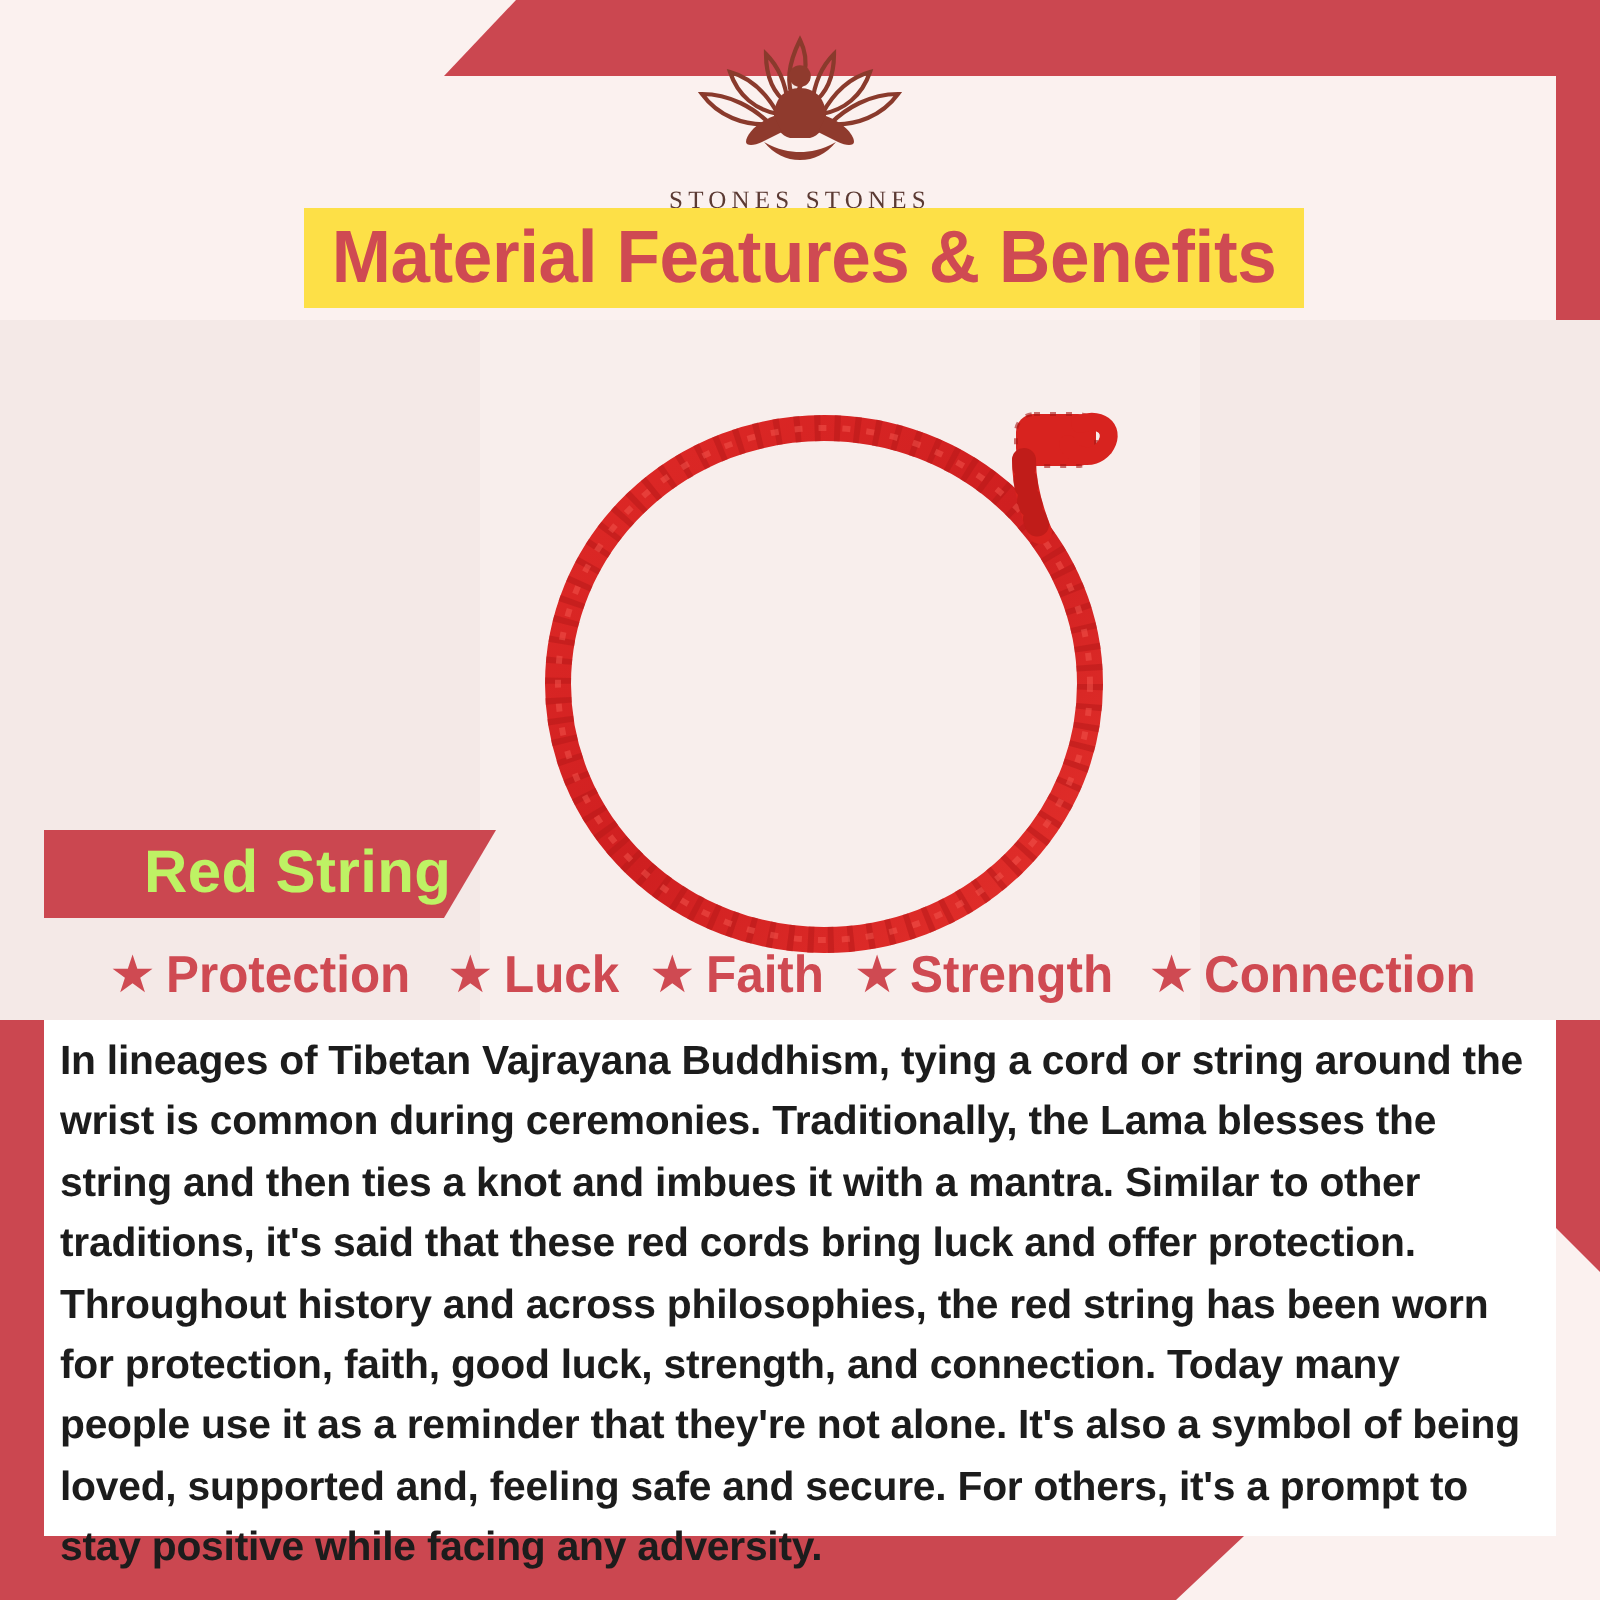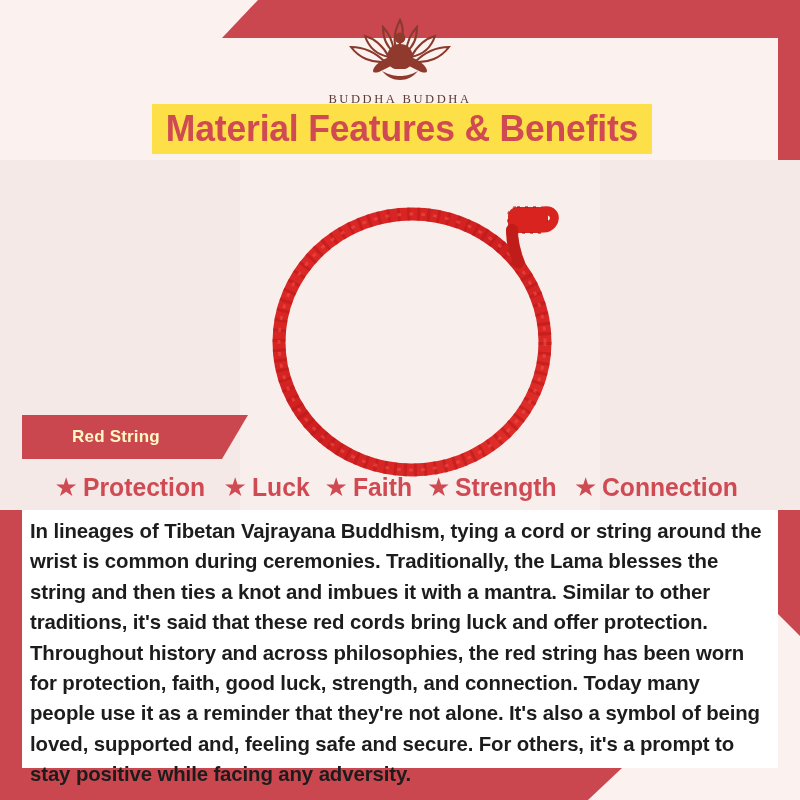--- a/index.html
+++ b/index.html
@@ -138,22 +138,22 @@
     left: 22px;
     height: 44px;
     width: 226px;
     background: #cb4750;
     clip-path: polygon(0 0, 100% 0, calc(100% - 26px) 100%, 0 100%);
     display: flex;
     align-items: center;
   }
   .ribbon-text {
     margin-left: 50px;
-    color: #fef9c3;
-    font-size: 17px;
+    color: #bef264;
+    font-size: 30px;
     font-weight: bold;
     font-family: "Liberation Sans", sans-serif;
     letter-spacing: 0.2px;
   }
 
   
   .benefits {
     position: absolute;
     top: 466px;
     left: 22px;
@@ -231,21 +231,21 @@
           </g>
           <g fill="#8f3a2d">
             <circle cx="75" cy="24" r="5.4"></circle>
             <path d="M75 30 C67 30 62 36 62 44 C62 50 66 54 70 55 L80 55 C84 54 88 50 88 44 C88 36 83 30 75 30 Z"></path>
             <path d="M62 44 C54 47 48 53 48 57 C48 59 52 59 56 57 L66 52 Z"></path>
             <path d="M88 44 C96 47 102 53 102 57 C102 59 98 59 94 57 L84 52 Z"></path>
             <path d="M57 57 C62 63 68 66 75 66 C82 66 88 63 93 57 C86 61 80 62 75 62 C70 62 64 61 57 57 Z"></path>
           </g>
         </svg>
       </span>
-      <span class="logo-text">BUDDHA BUDDHA</span>
+      <span class="logo-text">STONES STONES</span>
     </div>
 
     <div class="title-band">
       <span class="title-text">Material Features &amp; Benefits</span>
     </div>
   </div>
 
   <div class="product-band">
     <div class="product-photo">
       <svg width="360" height="350" viewBox="0 0 360 350" xmlns="http://www.w3.org/2000/svg">

